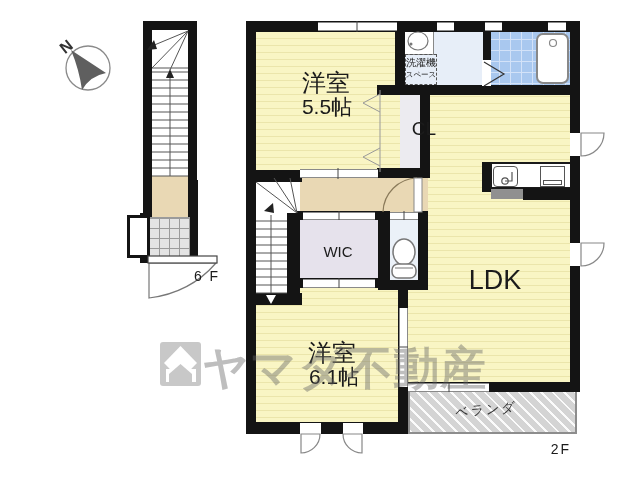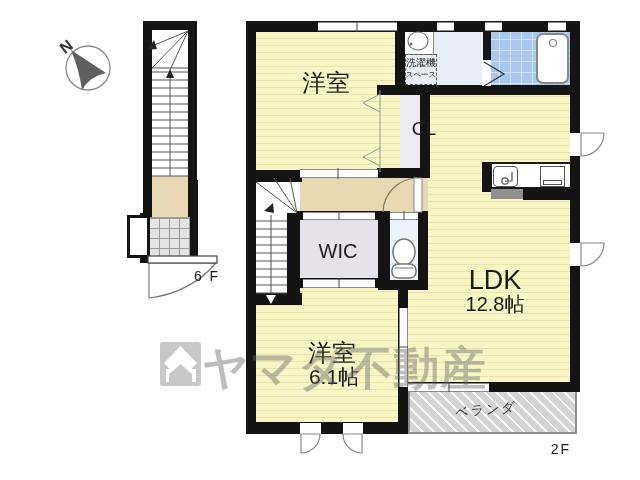--- a/index.html
+++ b/index.html
@@ -186,24 +186,24 @@
 
     <g>
       <rect x="160" y="342" width="41" height="44" rx="3" fill="#c8c8c8"></rect>
       <path d="M 180.5 346 L 197 363 L 180.5 380 L 164 363 Z" fill="#ffffff"></path>
       <rect x="166" y="369" width="30" height="13" fill="#ffffff"></rect>
       <path d="M 180.5 364 L 192 374 L 192 382 L 169 382 L 169 374 Z" fill="#c8c8c8"></path>
     </g>
   </svg>
 
   <div class="lbl" style="left:326px;top:83px;font-size:24px;">洋室</div>
+  <div class="lbl" style="left:327px;top:107px;font-size:21px;">5.5帖</div>
   <div class="lbl" style="left:424px;top:129px;font-size:19px;">CL</div>
-  <div class="lbl" style="left:338px;top:251px;font-size:20px;">WIC</div>
+  <div class="lbl" style="left:338px;top:251px;font-size:15px;">WIC</div>
   <div class="lbl" style="left:495px;top:280px;font-size:27px;">LDK</div>
-  <div class="lbl" style="left:495px;top:304px;font-size:20px;">12.8帖</div>
   <div class="lbl" style="left:332px;top:353px;font-size:24px;">洋室</div>
   <div class="lbl" style="left:334px;top:377px;font-size:21px;">6.1帖</div>
   <div class="lbl sans" style="left:421px;top:63px;font-size:10px;">洗濯機</div>
   <div class="lbl sans" style="left:421px;top:75px;font-size:7.5px;">スペース</div>
   <div class="lbl sans" style="left:486px;top:410px;font-size:13px;color:#333;transform:translate(-50%,-50%) rotate(-5deg) skewX(-8deg);letter-spacing:2px;">ベランダ</div>
   <div class="lbl sans" style="left:207px;top:276px;font-size:14px;letter-spacing:2px;">6 F</div>
   <div class="lbl sans" style="left:561px;top:449px;font-size:14px;letter-spacing:2px;">2F</div>
 
   <div id="wm-text">ヤマダ不動産</div>
 

